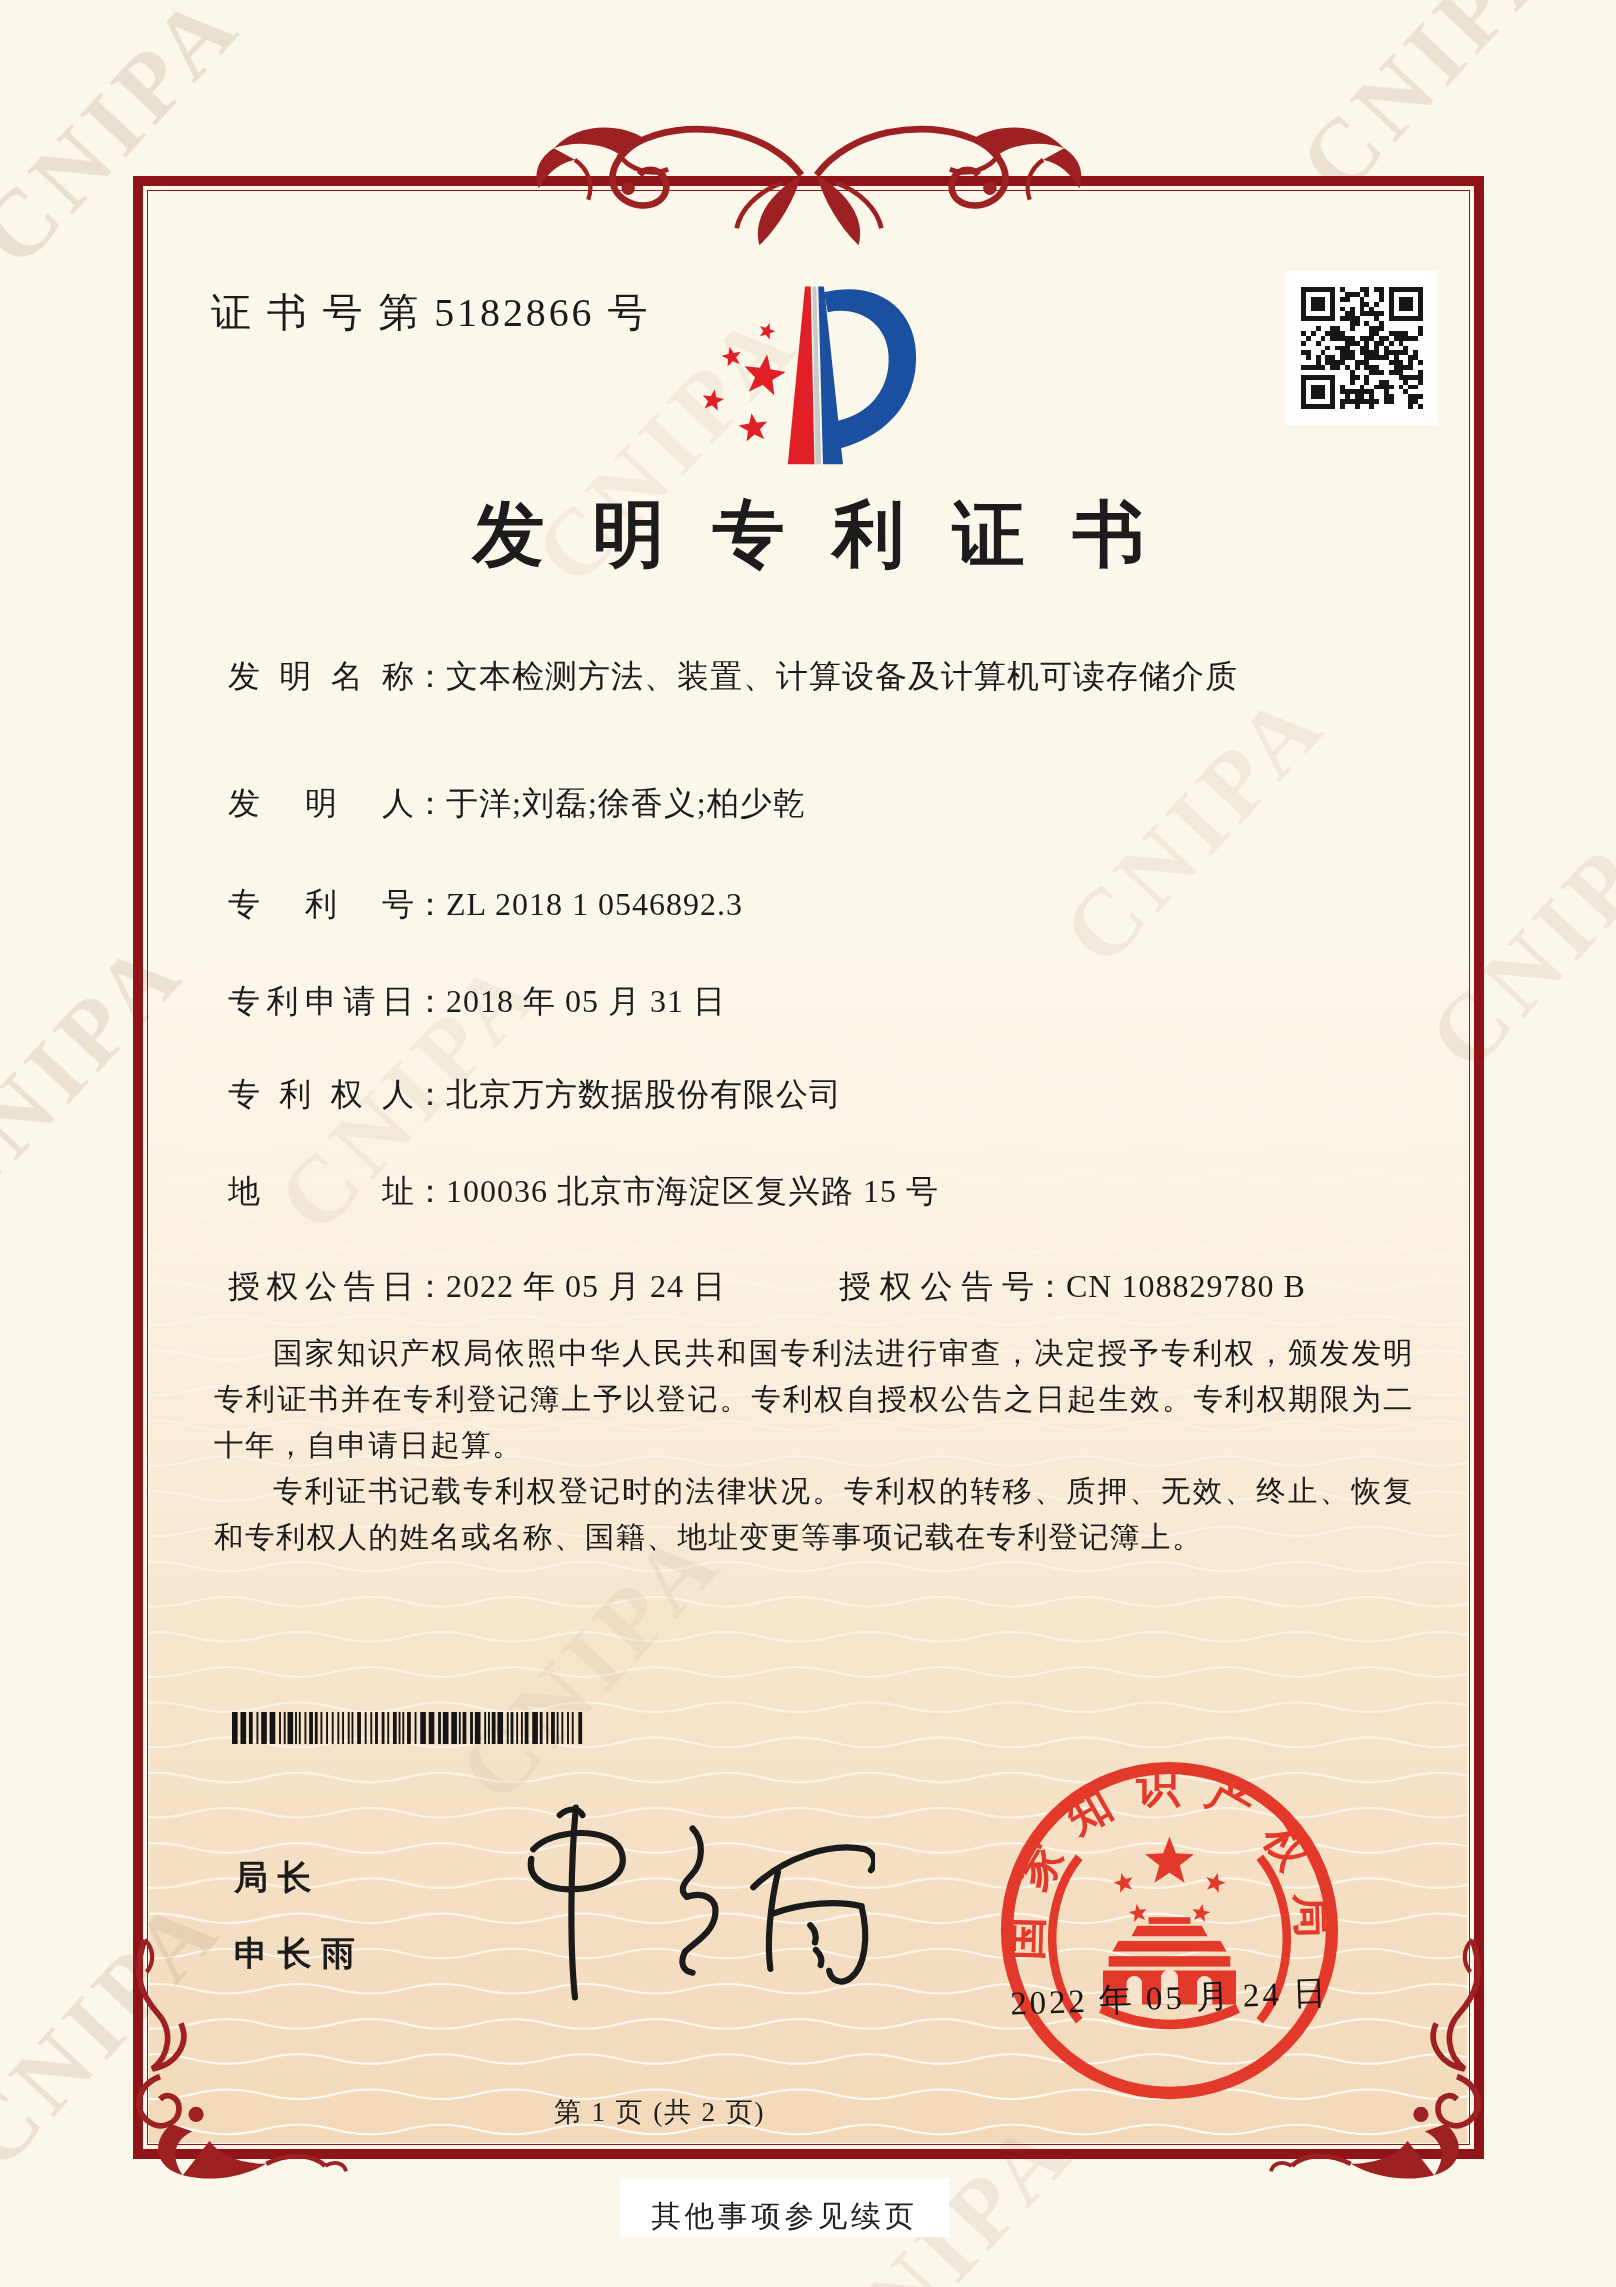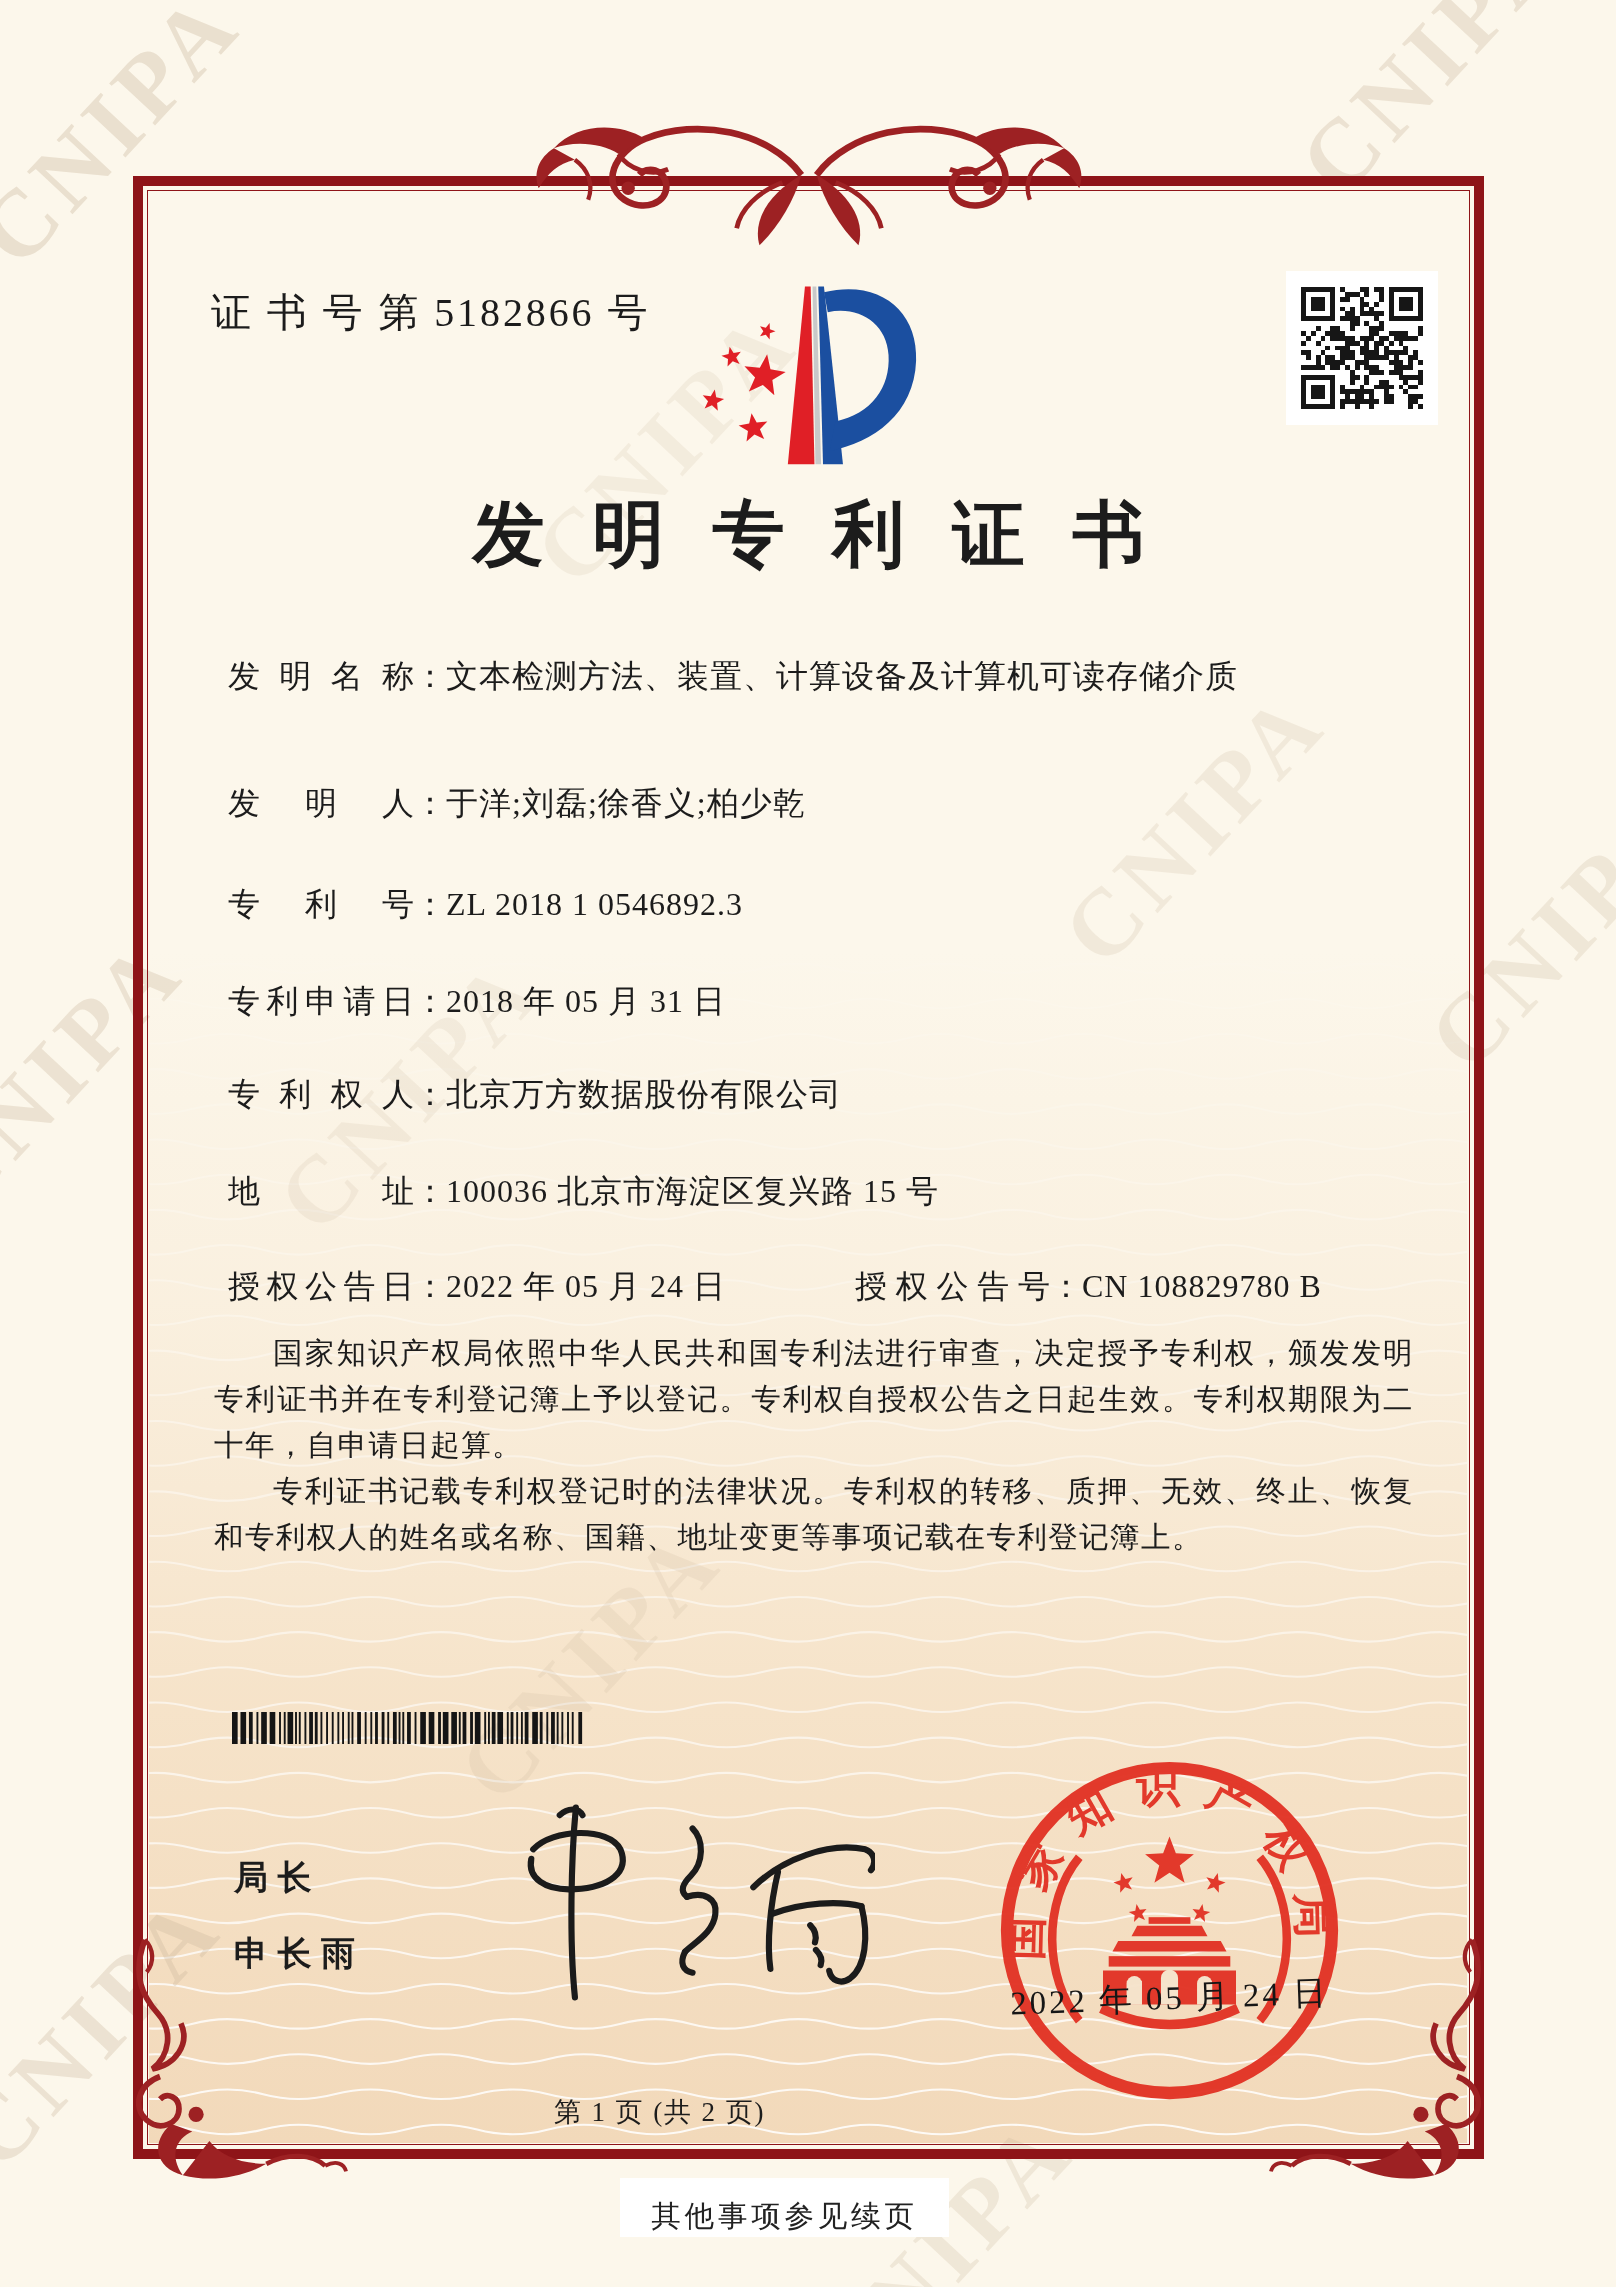--- a/index.html
+++ b/index.html
@@ -24,21 +24,21 @@
   
   .cert-line{position:absolute;left:211px;top:285px;font-size:40px;letter-spacing:2.9px;z-index:3;}
   .logo{position:absolute;left:685px;top:279px;z-index:3;}
   .qr-box{position:absolute;left:1286px;top:271px;width:152px;height:154px;background:#fff;z-index:3;}
   .qr-box svg{position:absolute;left:15px;top:16px;}
   .title{position:absolute;left:133px;top:487px;width:1351px;text-align:center;font-size:72px;
          font-weight:600;letter-spacing:48px;text-indent:48px;z-index:3;}
   
   .row{position:absolute;left:228px;width:1208px;font-size:32px;z-index:3;white-space:nowrap;}
   .flabel{display:inline-block;width:186px;text-align:justify;text-align-last:justify;vertical-align:bottom;}
-  .flabel2{display:inline-block;width:195px;text-align:justify;text-align-last:justify;vertical-align:bottom;margin-left:16px;}
+  .flabel2{display:inline-block;width:195px;text-align:justify;text-align-last:justify;vertical-align:bottom;}
   .fcolon{display:inline-block;}
   .fvalue{letter-spacing:1px;}
   .pair2{position:absolute;left:611px;top:0;}
   
   .body-text{position:absolute;left:214px;top:1330px;width:1200px;font-size:29.5px;line-height:46px;
              letter-spacing:1.4px;z-index:3;text-align:justify;}
   .body-text p{margin:0;text-indent:2em;}
   
   .barcode{position:absolute;left:228px;top:1712px;z-index:3;}
   

